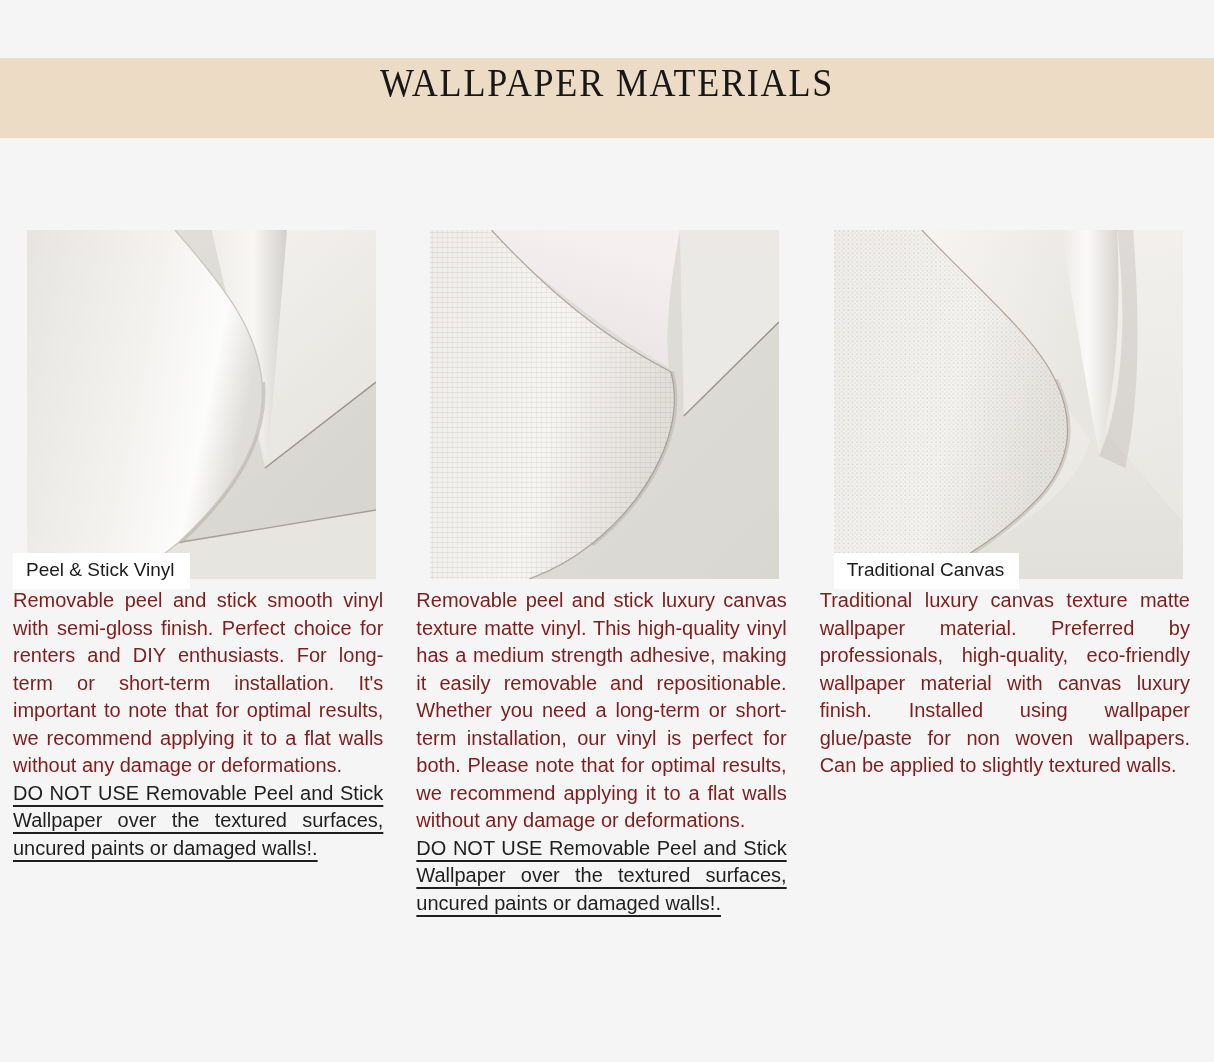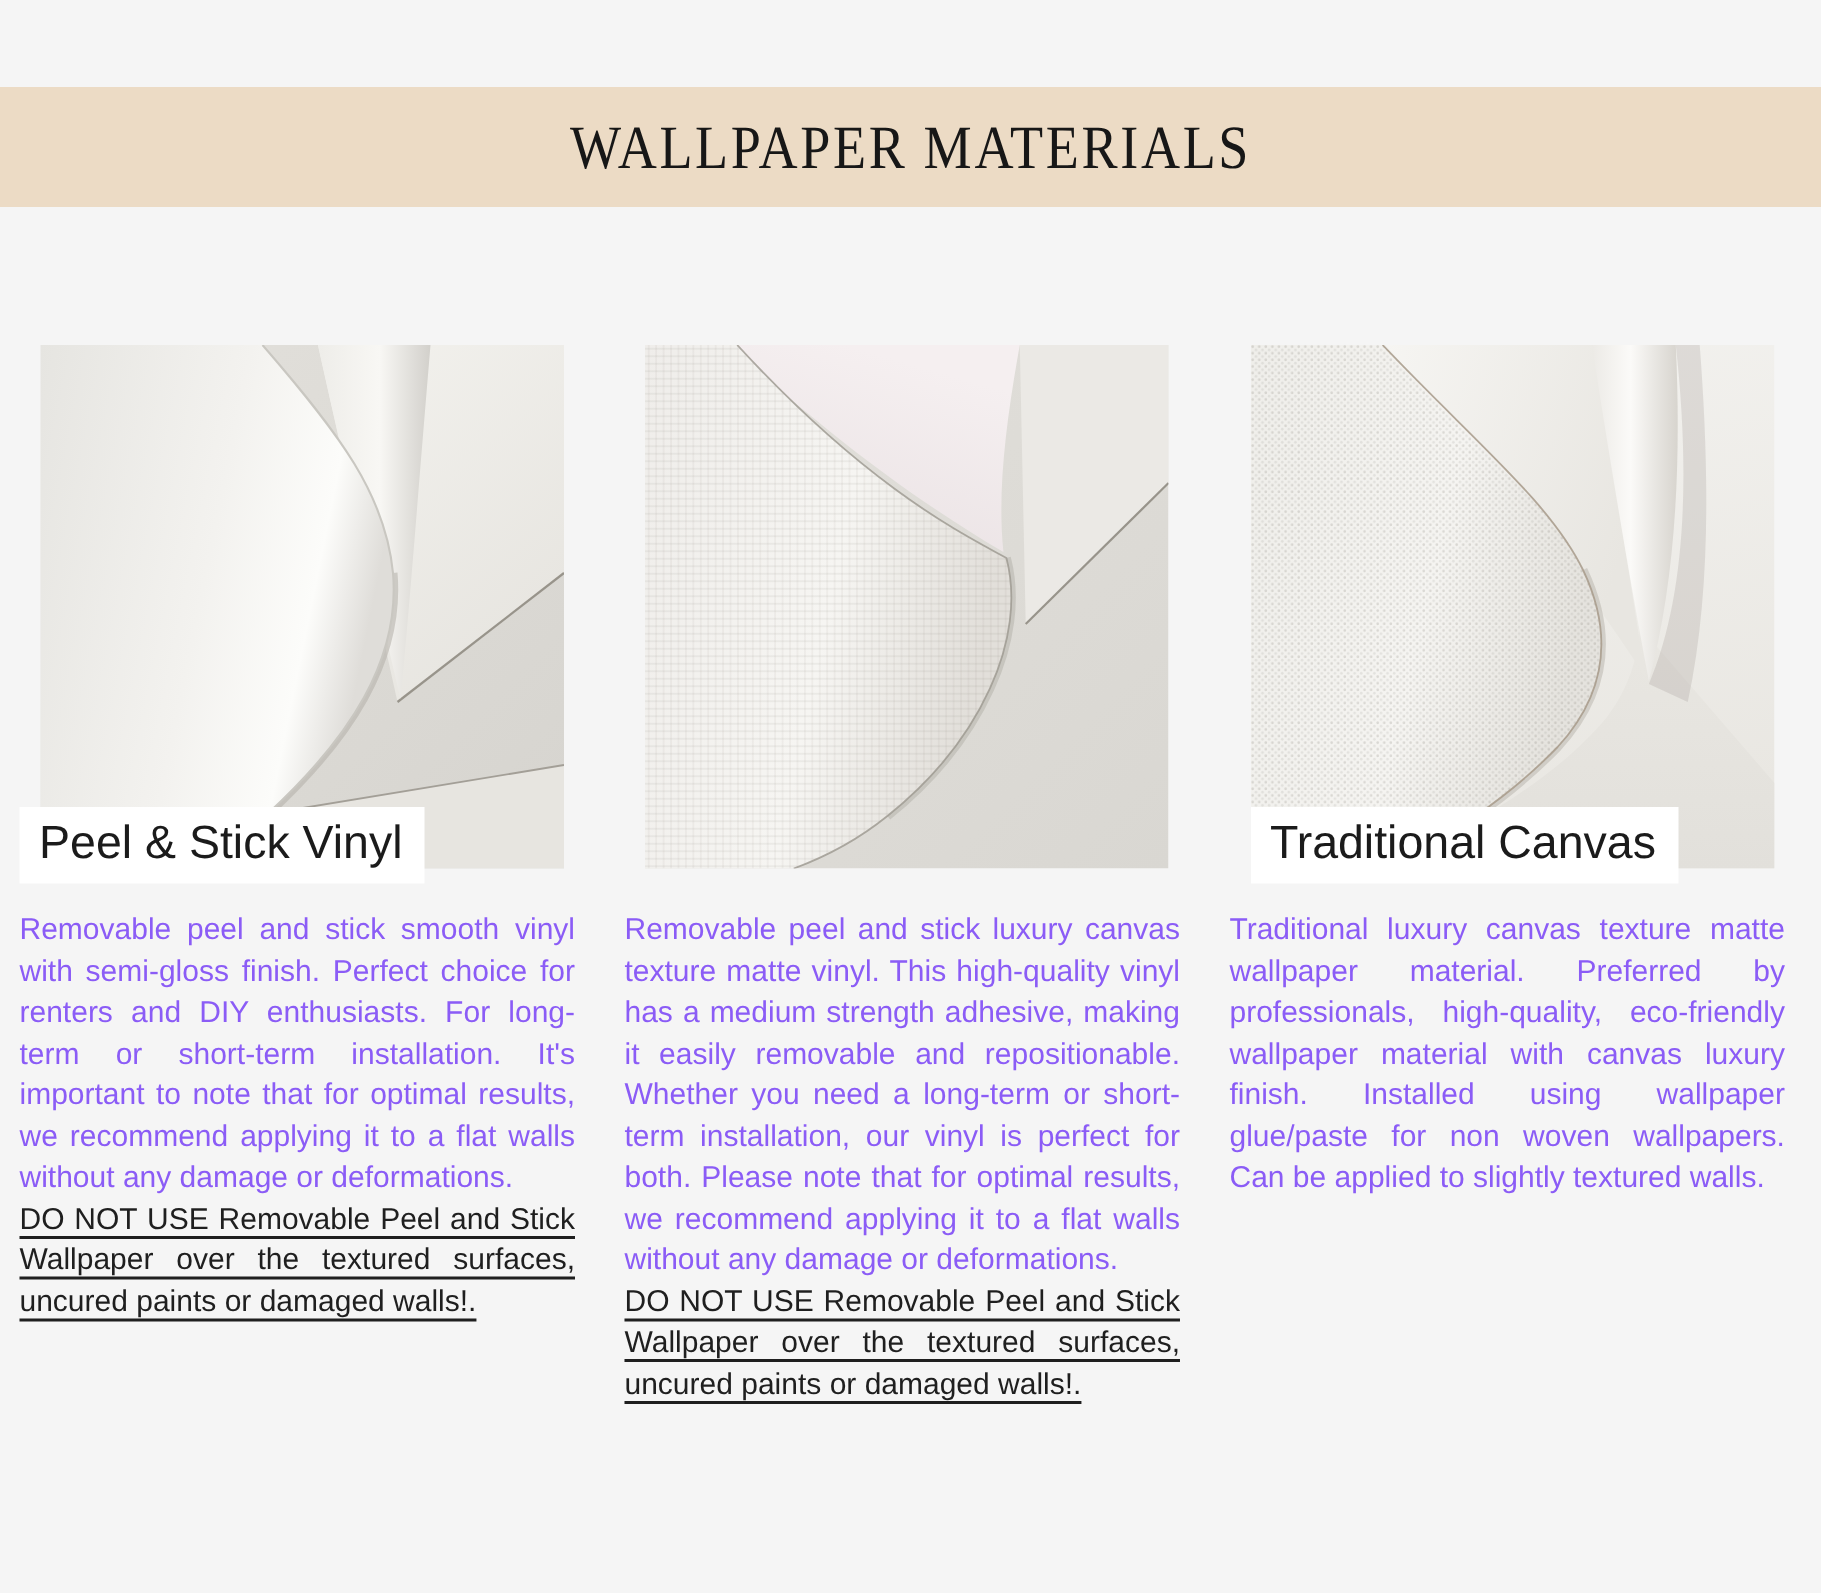--- a/index.html
+++ b/index.html
@@ -9,21 +9,21 @@
     width:1214px; height:1062px;
     margin:0 auto;
     background:#f5f5f5;
     overflow:hidden;
     font-family:"Liberation Sans", sans-serif;
   }
   .banner {
     margin-top:58px;
     height:80px;
     background:#ecdbc5;
-    display:flex; align-items:center; justify-content:center;
+    display:flex; justify-content:center;
   }
   .banner h1 {
     font-family:"Liberation Serif", serif;
     font-weight:400;
     font-size:41px;
     letter-spacing:2px;
     color:#171717;
     white-space:nowrap;
     transform:scaleX(0.88);
   }
@@ -37,32 +37,32 @@
     position:relative;
     width:349px; height:349px;
     margin-left:14px;
   }
   .figure svg { display:block; width:100%; height:100%; }
   .label-box {
     position:absolute;
     bottom:-10px; left:0;
     background:#ffffff;
     padding:5px 15px 7px 13px;
-    font-size:31px;
+    font-size:19px;
     color:#1b1b1b;
     white-space:nowrap;
     line-height:1.25;
   }
   .column:nth-child(1) .label-box { left:-14px; }
   .description {
-    margin-top:28px;
+    margin-top:8px;
     font-size:20px;
     line-height:27.5px;
     text-align:justify;
-    color:#8b5cf6;
+    color:#7f1d1d;
   }
   .warning {
     font-size:20px;
     line-height:27.5px;
     text-align:justify;
     color:#1f1f1f;
     text-decoration:underline;
     text-decoration-thickness:1.5px;
     text-underline-offset:5px;
   }

